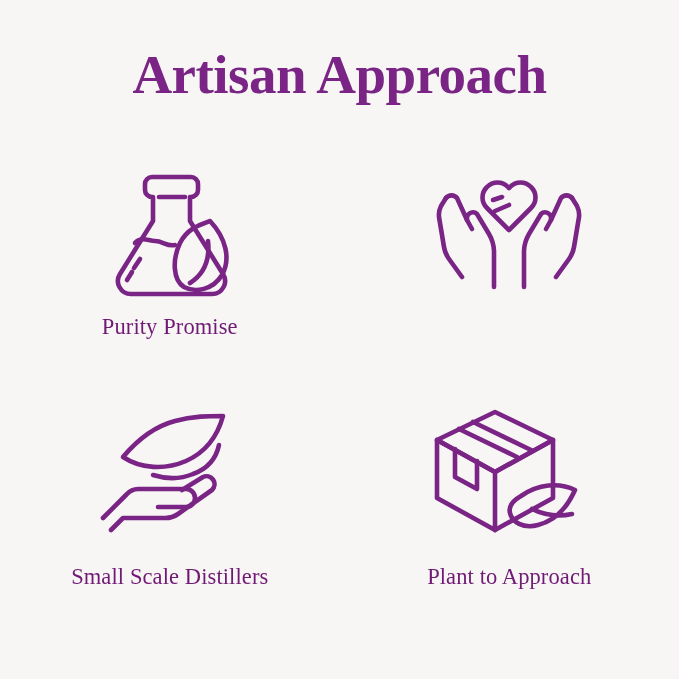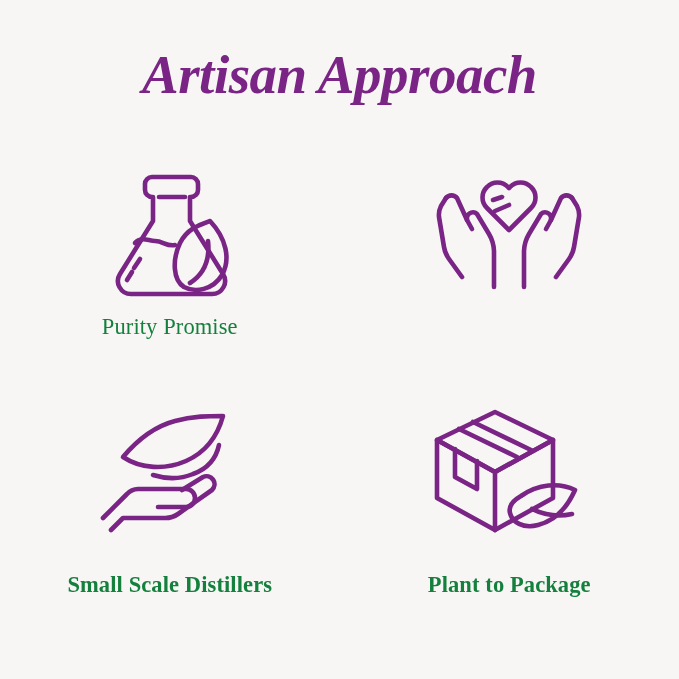--- a/index.html
+++ b/index.html
@@ -28,21 +28,20 @@
     left: 0;
     width: 679px;
     text-align: center;
     font-family: "Liberation Serif", "DejaVu Serif", serif;
     font-weight: 700;
     font-size: 55px;
     line-height: 62px;
     letter-spacing: -0.5px;
     color: #7a2585;
     white-space: nowrap;
-    font-style: italic;
   }
 
   
   .grid {
     position: absolute;
     top: 150px;
     left: 0;
     width: 679px;
     height: 500px;
     display: grid;
@@ -65,29 +64,29 @@
   }
   .icon-wrap svg {
     display: block;
     overflow: visible;
   }
   .cap {
     font-family: "Liberation Serif", "DejaVu Serif", serif;
     font-weight: 400;
     font-size: 22.5px;
     line-height: 29px;
-    color: #15803d;
+    color: #701a75;
     text-align: center;
     letter-spacing: 0.1px;
     margin-top: 12px;
     white-space: pre-line;
   }
   .cell-2 .icon-wrap { height: 150px; }
   .cell-3 .icon-wrap, .cell-4 .icon-wrap { height: 140px; }
-  .cell-3 .cap, .cell-4 .cap { margin-top: 30px; font-weight: bold; }
+  .cell-3 .cap, .cell-4 .cap { margin-top: 22px; }
 </style>
 </head>
 <body>
 
 <div class="page">
 
   <div class="title">Artisan Approach</div>
 
   <div class="grid">
 
@@ -160,17 +159,17 @@
           <path d="M30 21 l58 28"></path>
           <path d="M44 14 l58 28"></path>
 
           <path d="M26 41 v28 l22 12 V53"></path>
 
           <path d="M92 88 c17 -12 38 -14 54 -6 c-8 18 -21 31 -37 35 c-15 4 -26 -3 -28 -12 c-2 -8 4 -13 11 -17 z"></path>
 
           <path d="M103 101 c12 6 26 8 40 5"></path>
         </svg>
       </div>
-      <div class="cap">Plant to Package</div>
+      <div class="cap">Plant to Approach</div>
     </div>
 
   </div>
 </div>
 
 </body></html>

